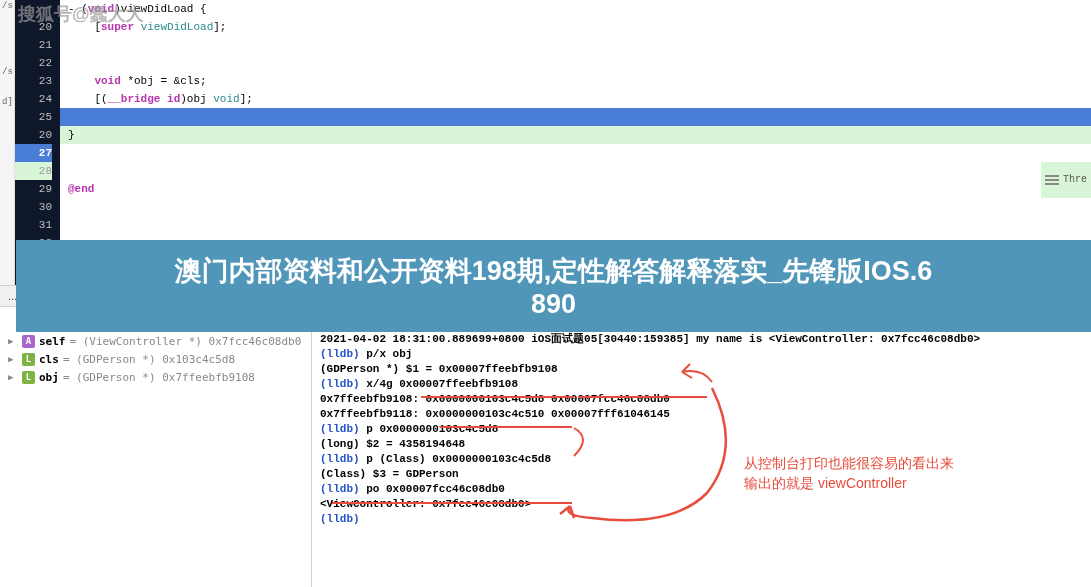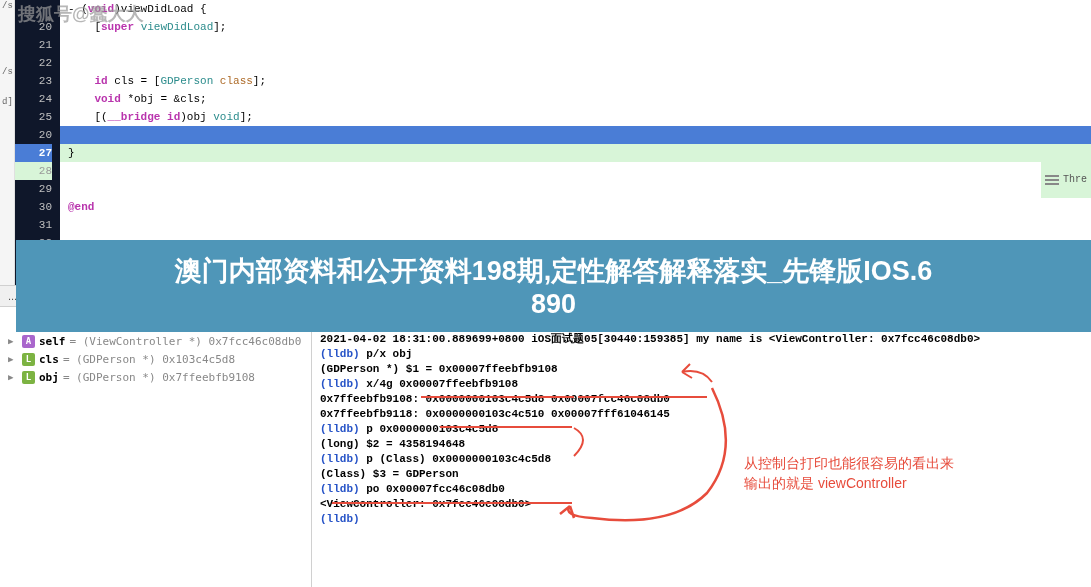--- a/index.html
+++ b/index.html
@@ -81,21 +81,20 @@
             <span></span>
             <span></span>
           </span>
         <span style="font-size:10px;color:#555">Thre</span>
       </div>
     </div>
   <div class="code-line"><span>- (</span><span class="k-purple">void</span><span>)viewDidLoad {</span></div>
       <div class="code-line"><span>    [</span><span class="k-purple">super</span><span> </span><span class="k-teal">viewDidLoad</span><span>];</span></div>
       <div class="code-line"></div>
       <div class="code-line"></div>
-      <div class="code-line"><span>    </span><span class="k-purple">id</span><span> cls = [</span><span class="k-teal">GDPerson</span><span> </span><span class="k-orange">class</span><span>];</span></div>
       <div class="code-line"><span>    </span><span class="k-purple">void</span><span> *obj = &amp;cls;</span></div>
       <div class="code-line"><span>    [(</span><span class="k-purple">__bridge</span><span> </span><span class="k-purple">id</span><span>)obj </span><span class="k-teal">void</span><span>];</span></div>
       <div class="code-line hl-blue"></div>
       <div class="code-line hl-green"><span>}</span></div>
       <div class="code-line"></div>
       <div class="code-line"></div>
       <div class="code-line"><span class="k-purple">@end</span></div>
       <div class="code-line"></div>
     </div>
 </div>

